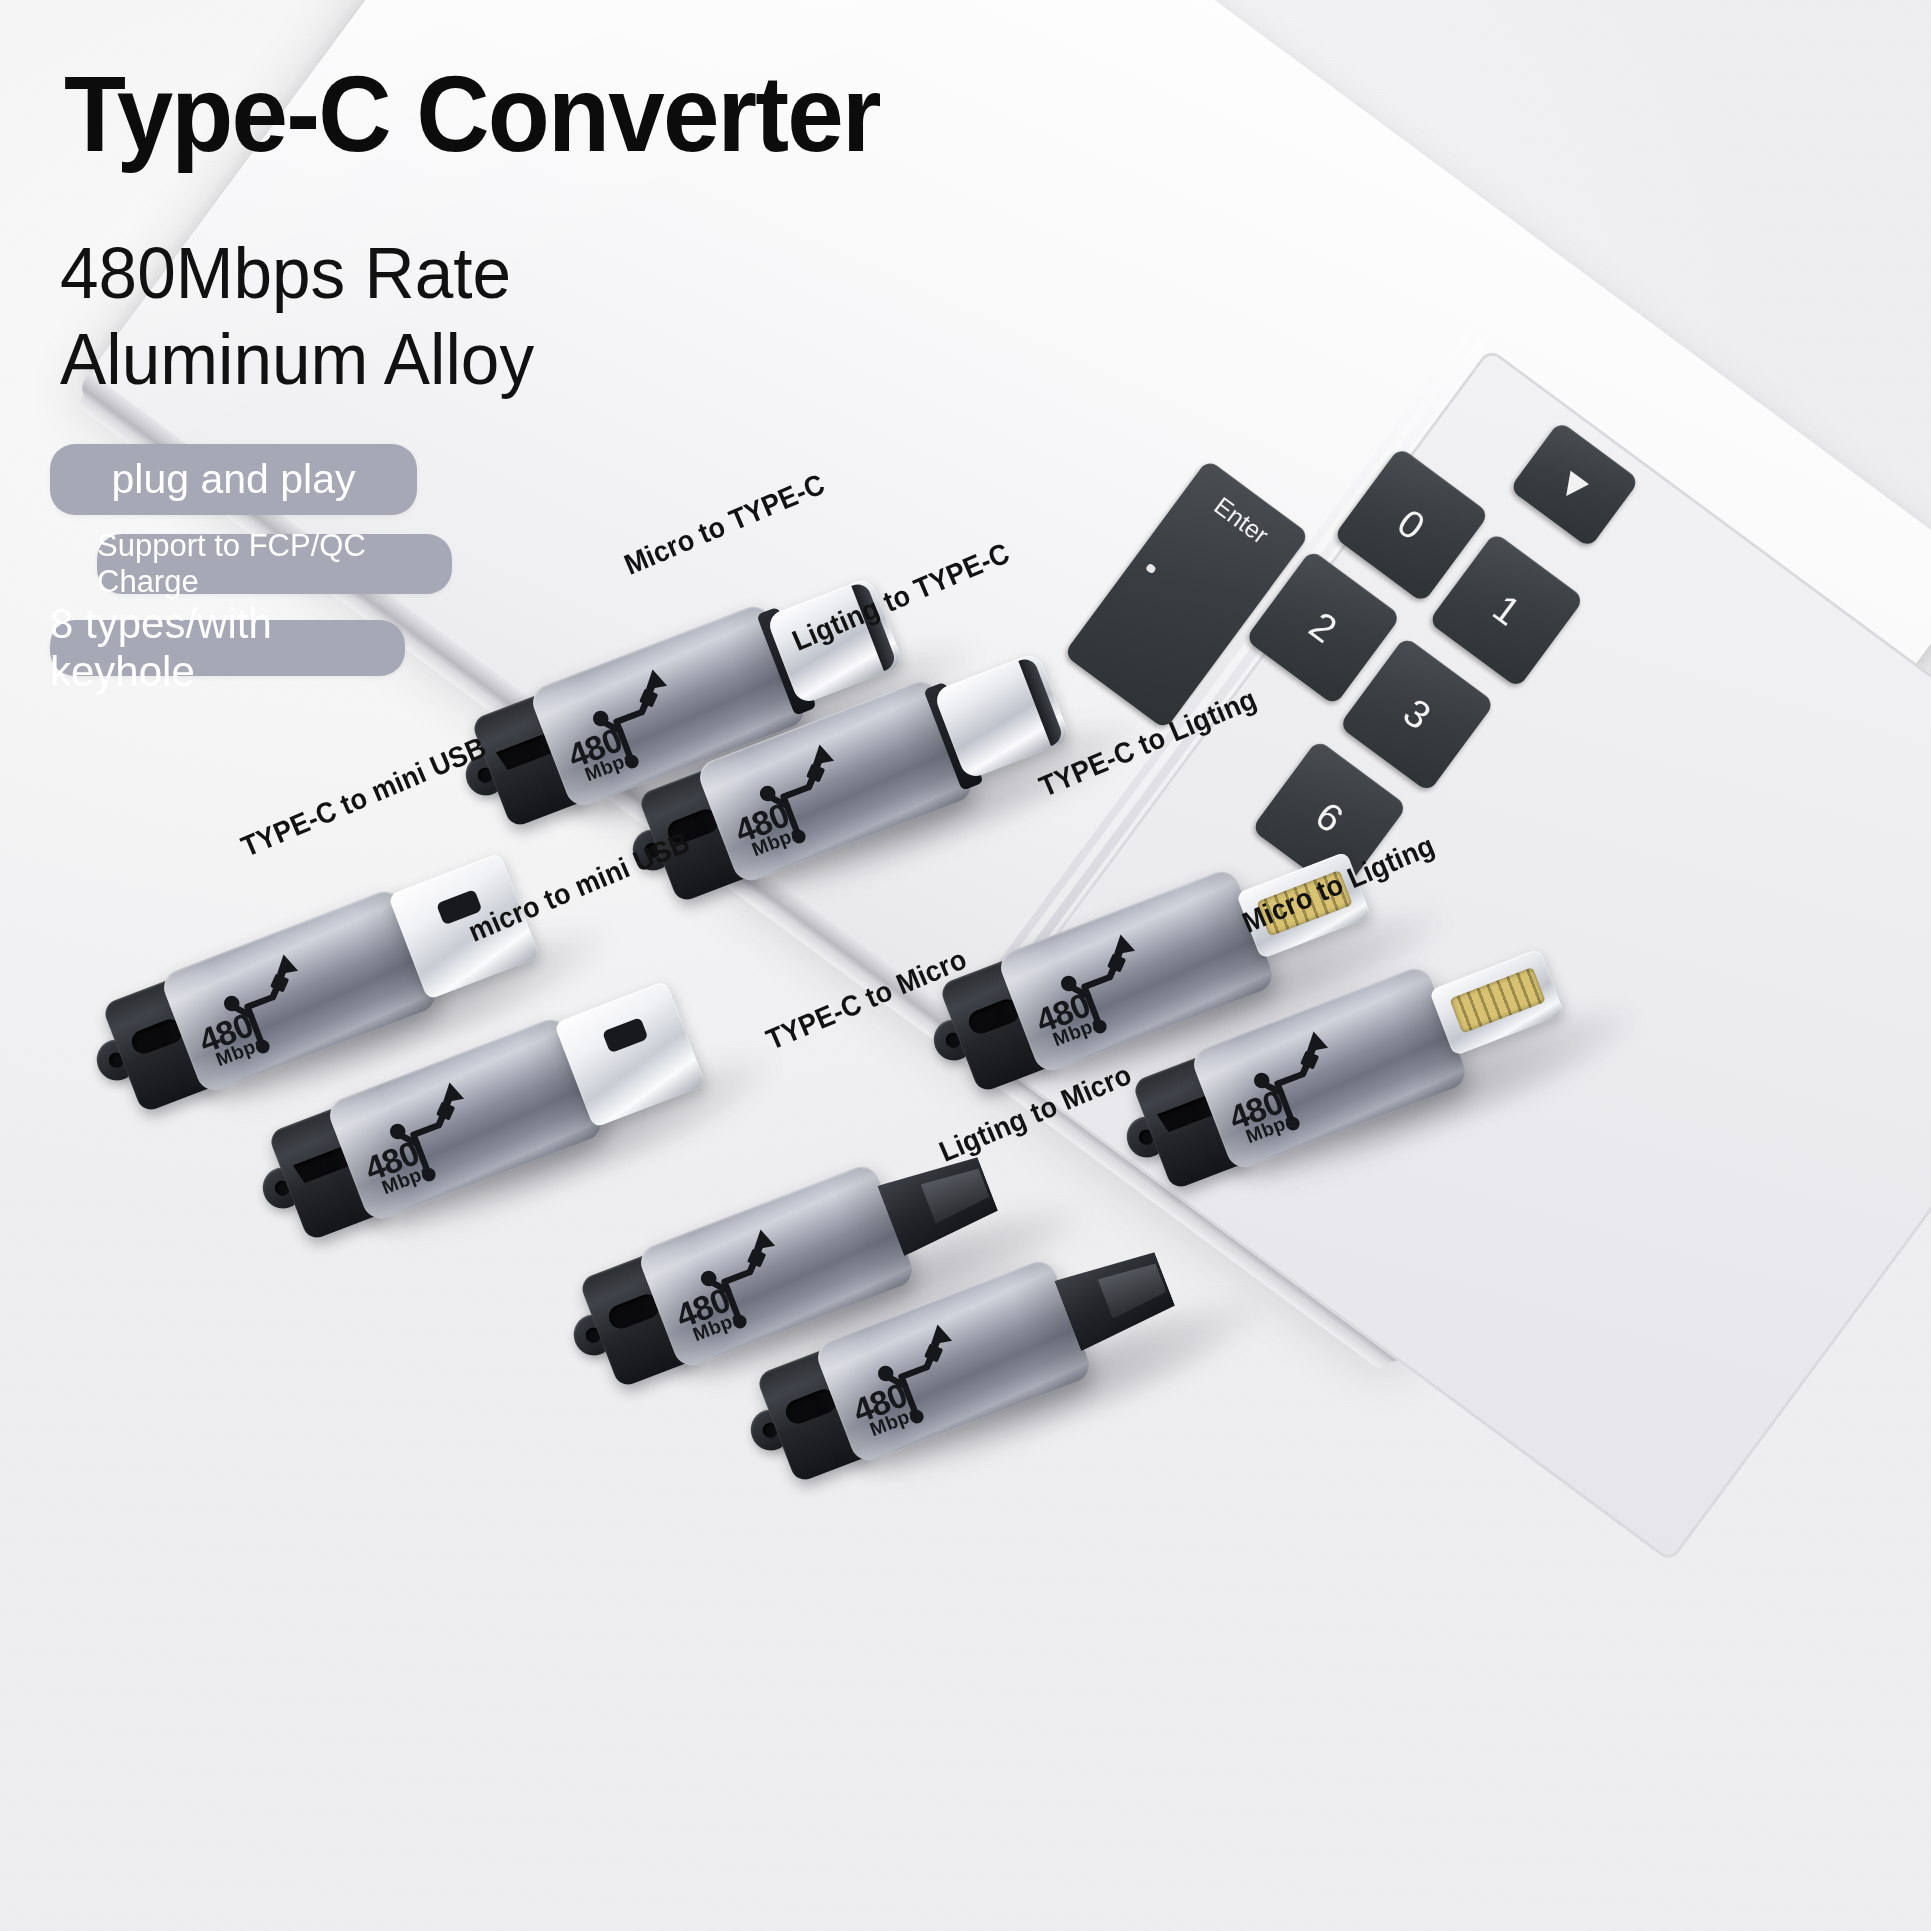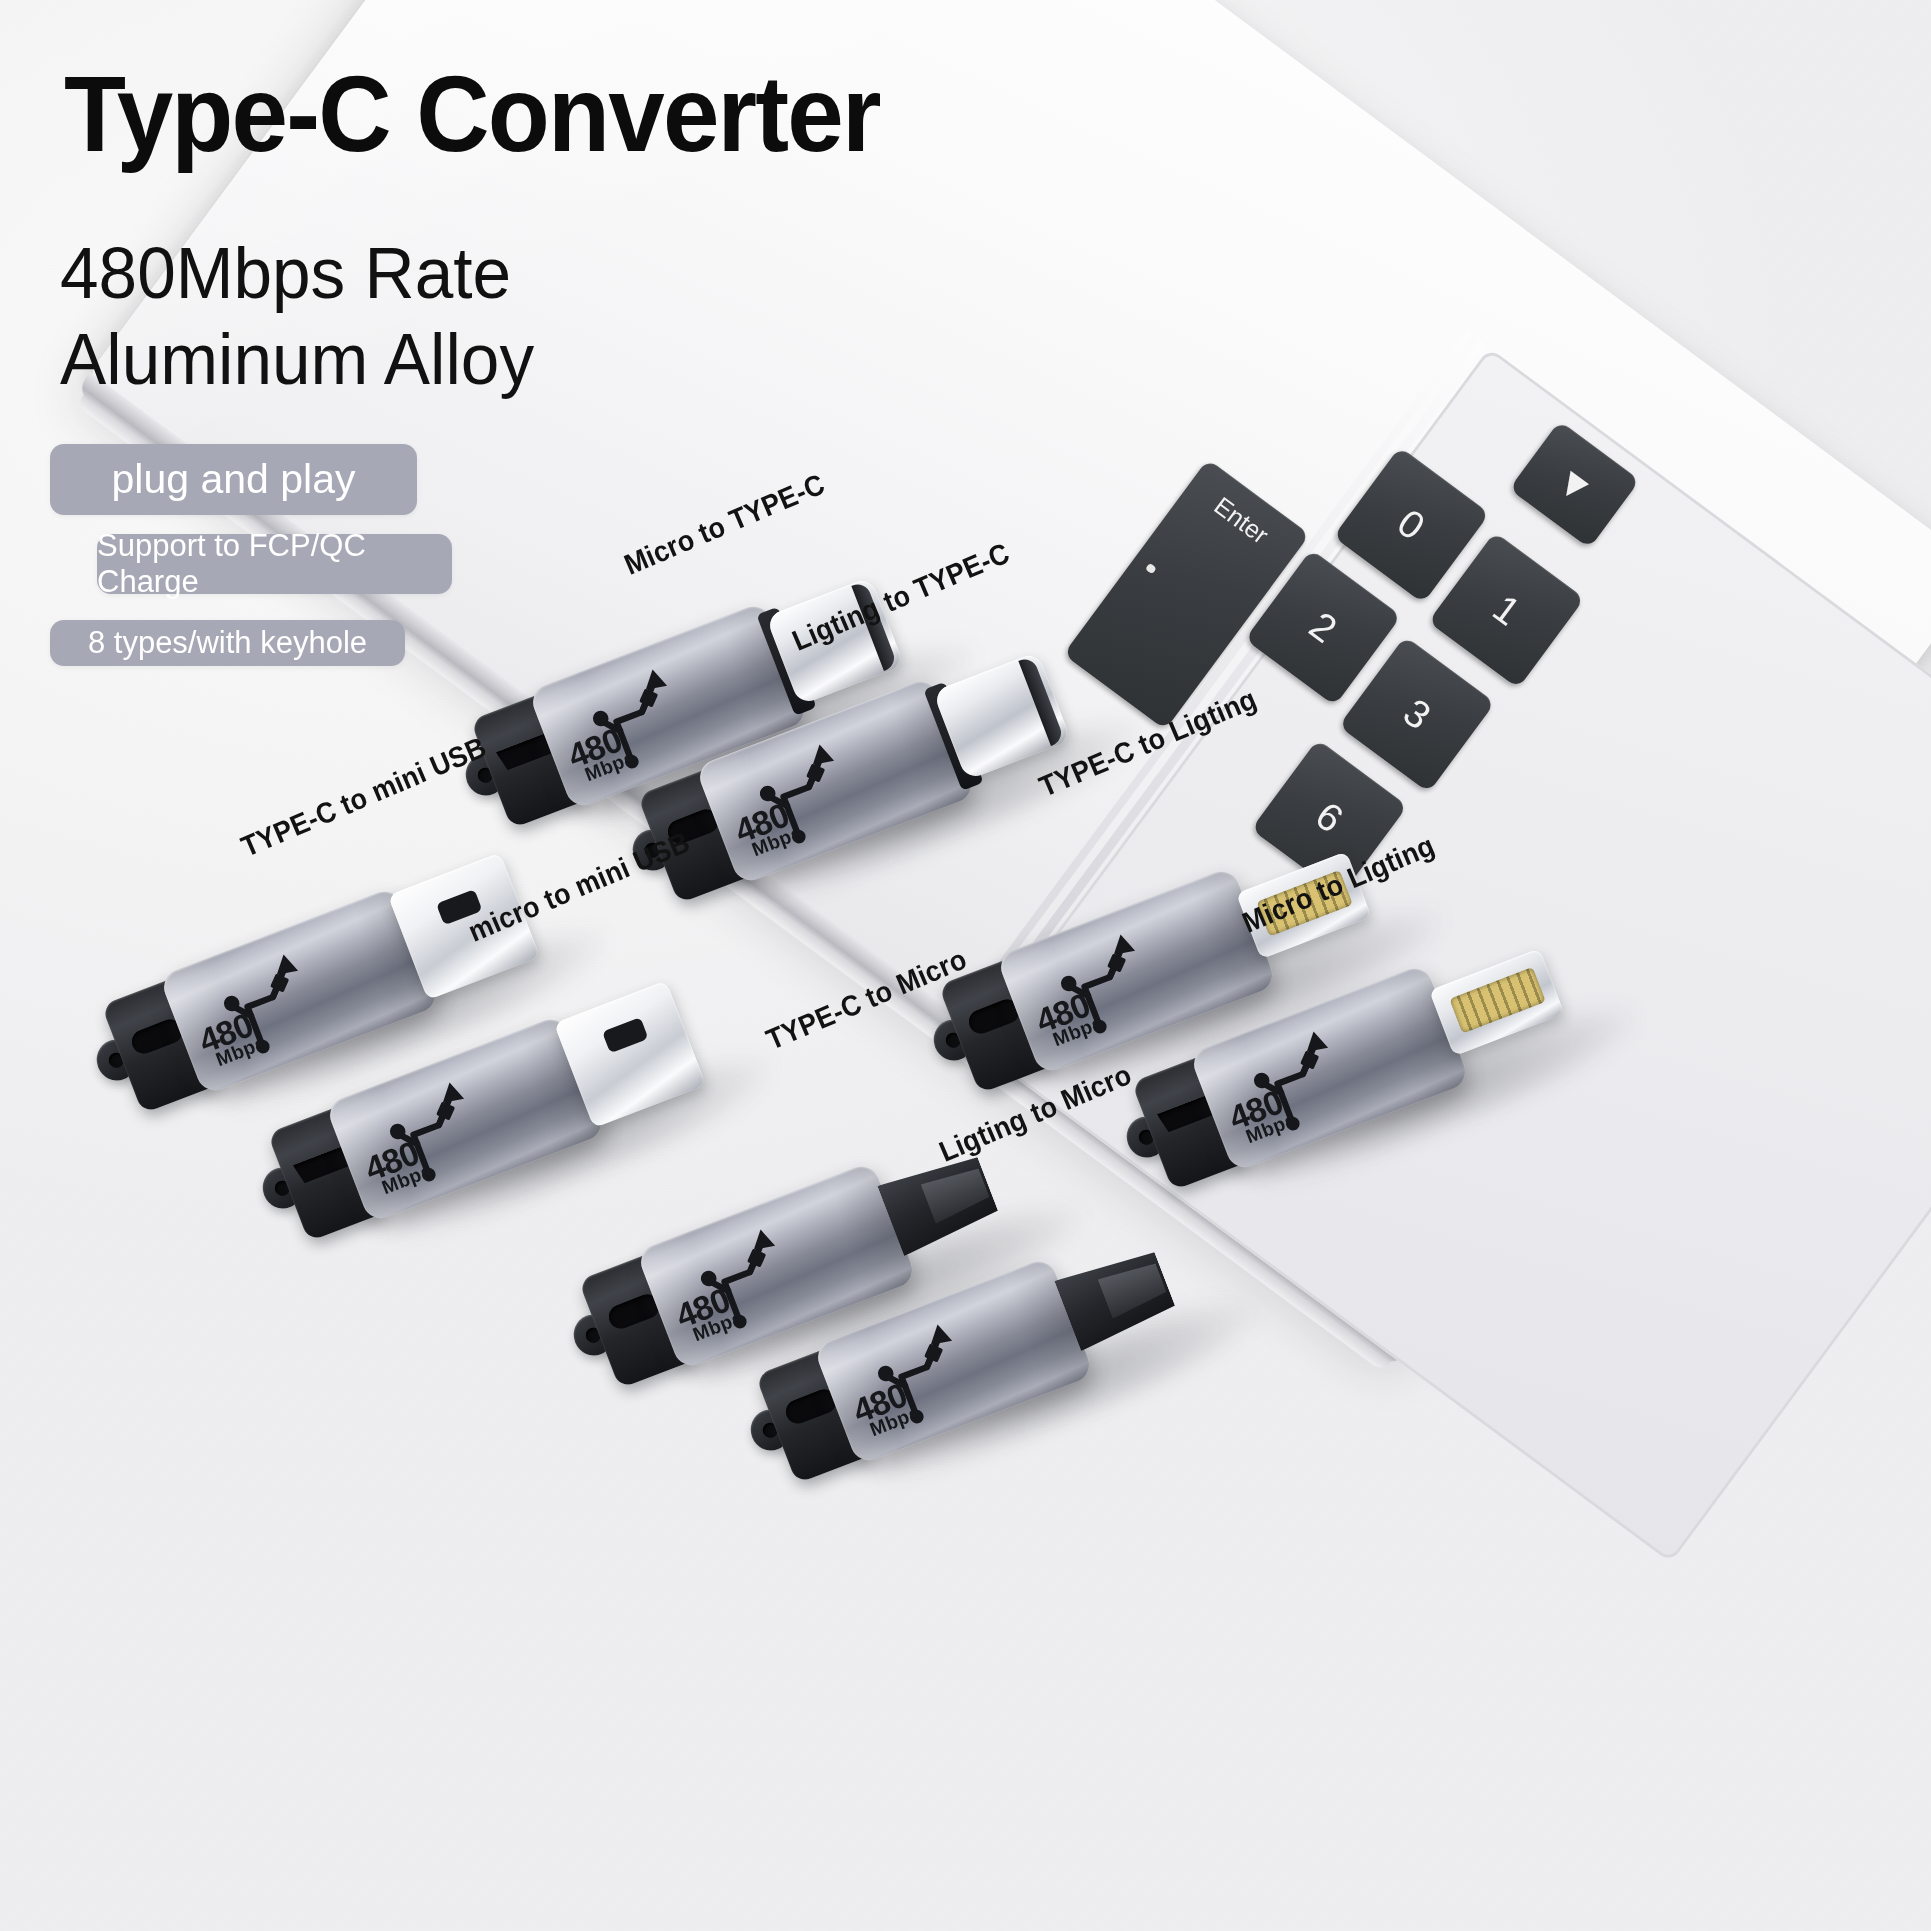--- a/index.html
+++ b/index.html
@@ -19,26 +19,26 @@
       repeating-linear-gradient(97deg, rgba(255,255,255,.025) 0 1px, transparent 1px 3.9px);}
 
   
   #title{position:absolute;left:64px;top:60px;
     font-size:108px;font-weight:700;letter-spacing:-1.9px;color:#0c0c0c;
     transform:scaleX(.94);transform-origin:left top;white-space:nowrap;line-height:1;}
   #sub{position:absolute;left:60px;top:230px;
     font-size:73px;font-weight:400;color:#111;line-height:1.18;
     transform:scaleX(.95);transform-origin:left top;white-space:pre;}
 
-  .badge{position:absolute;left:50px;background:#a7a8b5;color:#fff;border-radius:14px;
+  .badge{position:absolute;left:50px;background:#a7a8b5;color:#fff;border-radius:25px;
     display:flex;align-items:center;justify-content:center;
     box-shadow:0 1.9px 4.8px rgba(0,0,0,.05);}
   #b0{top:444px;width:367px;height:71px;font-size:41px;font-weight:400;}
   #b1{top:534px;width:355px;height:60px;font-size:31px;font-weight:400;margin-left:47px;}
-  #b2{top:620px;width:355px;height:46px;font-size:31px;font-weight:400;}
+  #b2{top:620px;width:355px;height:56px;font-size:42px;font-weight:400;}
 
   
   #laptop{position:absolute;left:666px;top:-406px;width:1641px;height:1139px;
     transform:rotate(36.5deg);transform-origin:0 0;}
   .lid{position:absolute;left:0;top:0;width:1641px;height:975px;border-radius:33px 33px 17.4px 17.4px;
     background:linear-gradient(168deg,#ffffff 0%,#fafafb 34%,#f0f0f2 72%,#e4e4e7 100%);
     box-shadow:0 25px 53px rgba(40,42,48,.17), 0 5.8px 15.4px rgba(40,42,48,.10);}
   .lid-edge{position:absolute;left:0;top:968px;width:1641px;height:25px;border-radius:0 0 17.4px 17.4px;
     background:linear-gradient(180deg,#e9e9ec 0%,#cfcfd4 40%,#b9b9c0 70%,#dcdce0 100%);}
   .lid-edge2{position:absolute;left:7.7px;top:991px;width:1626px;height:11.6px;border-radius:0 0 15.4px 15.4px;

